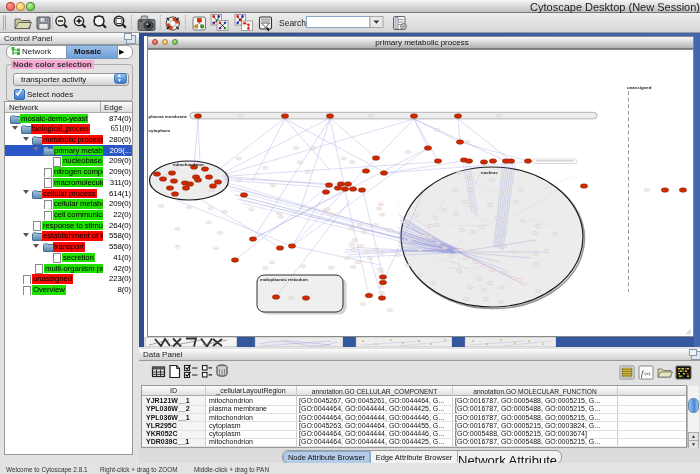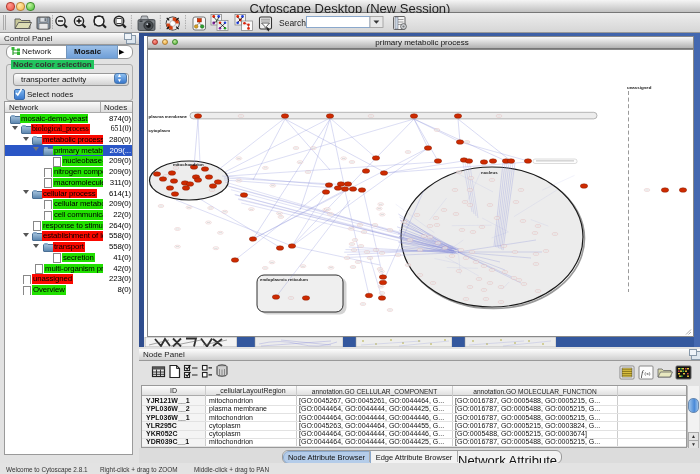--- a/index.html
+++ b/index.html
@@ -2,21 +2,21 @@
 <html><head>
 <meta charset="utf-8">
 <style>
 html,body{margin:0;padding:0;}
 body{width:700px;height:474px;position:relative;overflow:hidden;
  font-family:"Liberation Sans",sans-serif;background:#e2e2e2;}
 .abs{position:absolute;}
 .titlebar{left:0;top:0;width:700px;height:12px;
  background:linear-gradient(#f5f5f5,#c0c0c0);border-bottom:1px solid #777;}
 .light{width:7px;height:7px;border-radius:4px;top:2px;}
-.ttext{width:700px;text-align:center;top:1px;font-size:13px;color:#222;}
+.ttext{width:700px;text-align:right;top:1px;font-size:11px;color:#222;}
 .toolbar{left:0;top:13px;width:700px;height:19px;
  background:linear-gradient(#ededed,#d6d6d6);border-bottom:1px solid #999;}
 .leftpanel{left:0;top:33px;width:139px;height:430px;background:#e2e2e2;}
 .paneltitle{height:11px;background:linear-gradient(#fdfdfd,#cfcfcf);
  border-bottom:1px solid #999;font-size:8px;color:#222;}
 .statusbar{left:0;top:463px;width:700px;height:11px;background:#e3e3e3;
  font-size:7px;color:#333;}
 .desktop{left:139px;top:33px;width:561px;height:314px;
  background:linear-gradient(90deg,#2f4d8e,#4468b0);}
 .desk-inner{left:144px;top:36px;width:550px;height:311px;background:#fff;}
@@ -181,38 +181,38 @@
     <path d="M2 1 L2 8 M2 3 L7 3 M2 6 L7 6" stroke="#2da12d" stroke-width="1.2" fill="none"></path>
     <rect x="0.5" y="0" width="3" height="3" fill="#35b535"></rect>
       <rect x="6" y="1.5" width="3" height="3" fill="#35b535"></rect>
       <rect x="6" y="5" width="3" height="3" fill="#35b535"></rect>
   </svg>
   <div class="abs" style="left:22px;top:47px;font-size:8px;color:#222;">Network</div>
   <div class="abs" style="left:74px;top:47px;font-size:8px;font-weight:bold;color:#111;">Mosaic</div>
   <div class="abs" style="left:119px;top:48px;font-size:7px;color:#000;">▶</div>
 
   <div class="abs" style="left:6px;top:64px;width:125px;height:35px;border:1px solid #adadad;border-radius:3px;"></div>
-  <div class="abs" style="left:11px;top:60px;background:#22c55e;padding:0 2px;font-size:8px;font-weight:bold;color:#333;">Node color selection</div>
+  <div class="abs" style="left:11px;top:60px;background:#f9a8d4;padding:0 2px;font-size:8px;font-weight:bold;color:#333;">Node color selection</div>
 
   <div class="abs" style="left:13px;top:73px;width:114px;height:11px;background:linear-gradient(#ffffff,#d2d2d2);border:1px solid #999;border-radius:3px;"></div>
   <div class="abs" style="left:114px;top:73px;width:13px;height:11px;background:linear-gradient(#8ec0f0,#3a78cc);border:1px solid #4a76aa;border-radius:3px;box-sizing:border-box;"></div>
   <div class="abs" style="left:117px;top:72.5px;font-size:5px;color:#fff;line-height:5px;">▲<br>▼</div>
   <div class="abs" style="left:21px;top:75px;font-size:8px;color:#111;">transporter activity</div>
 
   <div class="abs" style="left:14px;top:89px;width:9px;height:9px;background:linear-gradient(#7ab2ec,#3a7ad0);border:1px solid #3a6aaa;border-radius:2px;"></div>
   <svg class="abs" style="left:13px;top:85px;" width="12" height="13" viewBox="0 0 12 13">
     <path d="M3 8 L4.8 10 L8.5 4" stroke="#fff" stroke-width="1.5" fill="none"></path>
   </svg>
   <div class="abs" style="left:27px;top:90px;font-size:8px;color:#111;">Select nodes</div>
 
   <div class="abs" style="left:4px;top:101px;width:129px;height:354px;background:#fff;border:1px solid #9a9a9a;box-sizing:border-box;"></div>
   <div class="abs" style="left:5px;top:102px;width:127px;height:10px;background:linear-gradient(#fbfbfb,#dcdcdc);border-bottom:1px solid #aaa;"></div>
   <div class="abs" style="left:100px;top:102px;width:1px;height:10px;background:#aaa;"></div>
   <div class="abs" style="left:9px;top:103px;font-size:8px;color:#222;">Network</div>
-  <div class="abs" style="left:104px;top:103px;font-size:8px;color:#222;">Nodes</div>
+  <div class="abs" style="left:104px;top:103px;font-size:8px;color:#222;">Edge</div>
   <div id="tree">
   <div class="trow" style="top:113px;">
         <i class="fold" style="left:5px;"></i>
         <span class="tlab grn" style="left:15px;max-width:81px;">mosaic-demo-yeast</span>
         <span class="tnum">874(0)</span>
       </div>
   <div class="trow" style="top:123.7px;font-family:Liberation Serif, serif;">
         <i class="arr" style="left:7px;"></i>
         <i class="fold" style="left:16px;"></i>
         <span class="tlab red" style="left:26px;max-width:70px;">biological_process</span>
@@ -789,21 +789,21 @@
 </g>
 <g stroke="#999" stroke-width="0.8">
       <path d="M686 334.5 l5 -5 M688.5 334.5 l2.5 -2.5"></path>
     </g>
 <rect x="533" y="159" width="44" height="4.5" rx="2" fill="#fdfdfd" stroke="#bbb" stroke-width="0.5"></rect>
 <rect x="536" y="160.5" width="38" height="0.8" fill="#b0b0b0"></rect>
 </svg>
 
 <div class="abs datapanel"></div>
 <div class="abs paneltitle" style="left:139px;top:349px;width:561px;">
-  <span style="position:absolute;left:4px;top:1px;">Node Panel</span>
+  <span style="position:absolute;left:4px;top:1px;">Data Panel</span>
 </div>
 <div id="dp-body">
 
   <div class="abs" style="left:691px;top:351px;width:8px;height:7px;border:1px solid #8899aa;background:#dde6ee;"></div>
   <div class="abs" style="left:689px;top:349px;width:6px;height:5px;border:1px solid #8899aa;background:#eef3f8;"></div>
 
   <div id="dp-icons">
   <svg class="abs" style="left:151px;top:364px;" width="15" height="15" viewBox="0 0 15 15">
     <rect x="1.5" y="3" width="12" height="9.5" fill="#e8e8e8" stroke="#222" stroke-width="1.2"></rect>
     <rect x="1.5" y="3" width="12" height="2.5" fill="#555"></rect>

